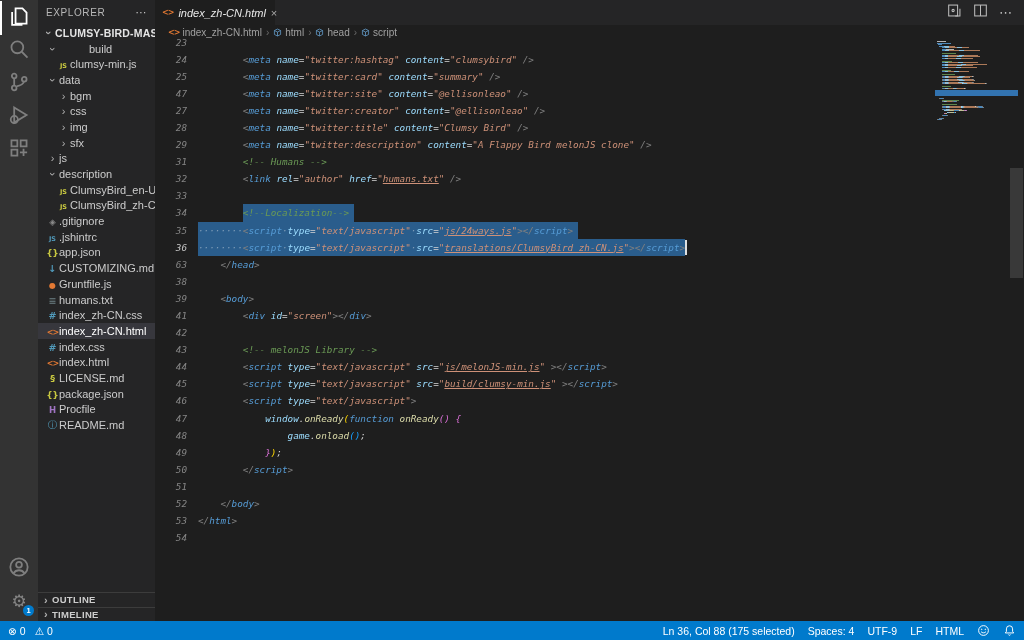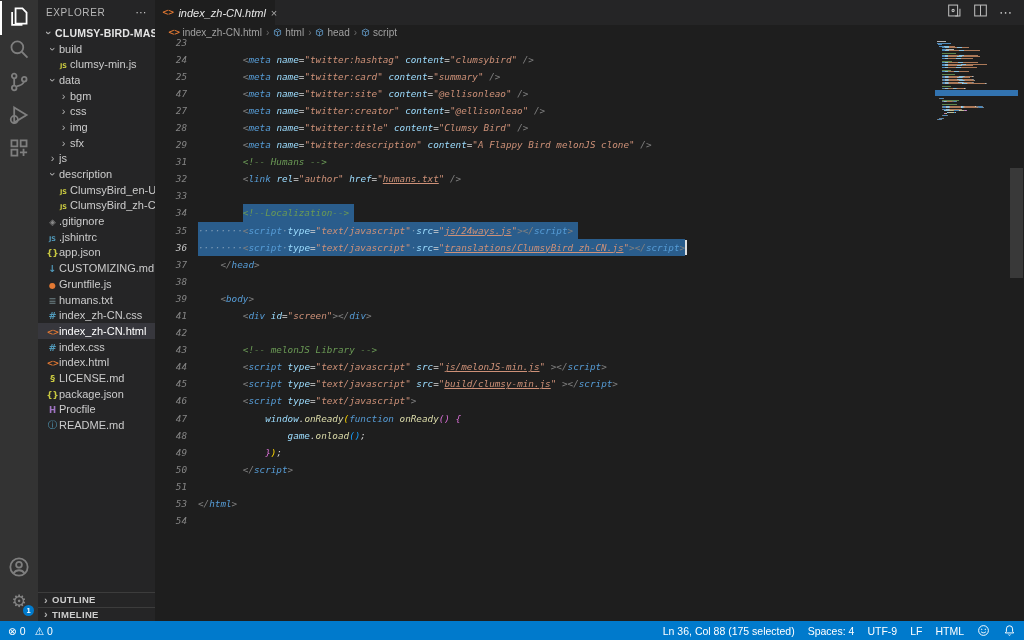--- a/index.html
+++ b/index.html
@@ -158,21 +158,21 @@
   <div class="sidebar">
     <div class="sb-header">
       <span>EXPLORER</span>
       <span class="more">⋯</span>
     </div>
     <div class="tree-row root-row" style="padding-left:4px;">
       <span class="slot"><span class="chev exp">›</span></span>
       <span class="lbl">CLUMSY-BIRD-MASTER ...</span>
     </div>
     <div id="tree">
-        <div class="tree-row" style="padding-left: 8px;">
+        <div class="tree-row" style="padding-left: 8px; gap: 30px;">
           <span class="slot"><span class="chev exp">›</span></span>
           <span class="lbl">build</span>
         </div>
         <div class="tree-row" style="padding-left: 19px;">
           <span class="slot"><span class="ficon fi-js">JS</span></span>
           <span class="lbl">clumsy-min.js</span>
         </div>
         <div class="tree-row" style="padding-left: 8px;">
           <span class="slot"><span class="chev exp">›</span></span>
           <span class="lbl">data</span>
@@ -381,21 +381,21 @@
           </div>
           <div class="line">
             <span class="ln">35</span>
             <div class="lc"><span class="sel"><span class="t-dot">········</span><span class="t-ab">&lt;</span><span class="t-tag">script</span><span class="t-dot">·</span><span class="t-attr">type</span><span class="t-eq">=</span><span class="t-str">"text/javascript"</span><span class="t-dot">·</span><span class="t-attr">src</span><span class="t-eq">=</span><span class="t-str">"</span><span class="t-lnk">js/24ways.js</span><span class="t-str">"</span><span class="t-ab">&gt;&lt;/</span><span class="t-tag">script</span><span class="t-ab">&gt;</span></span><span class="sel-ext"></span></div>
           </div>
           <div class="line">
             <span class="ln active">36</span>
             <div class="lc"><span class="sel"><span class="t-dot">········</span><span class="t-ab">&lt;</span><span class="t-tag">script</span><span class="t-dot">·</span><span class="t-attr">type</span><span class="t-eq">=</span><span class="t-str">"text/javascript"</span><span class="t-dot">·</span><span class="t-attr">src</span><span class="t-eq">=</span><span class="t-str">"</span><span class="t-lnk">translations/ClumsyBird_zh-CN.js</span><span class="t-str">"</span><span class="t-ab">&gt;&lt;/</span><span class="t-tag">script</span><span class="t-ab">&gt;</span></span><span class="cursor"></span></div>
           </div>
           <div class="line">
-            <span class="ln">37</span>
+            <span class="ln">63</span>
             <div class="lc"><span class="guide" style="left: 0px;"></span><span class="t-ws">    </span><span class="t-ab">&lt;/</span><span class="t-tag">head</span><span class="t-ab">&gt;</span></div>
           </div>
           <div class="line">
             <span class="ln">38</span>
             <div class="lc"><span class="guide" style="left: 0px;"></span></div>
           </div>
           <div class="line">
             <span class="ln">39</span>
             <div class="lc"><span class="guide" style="left: 0px;"></span><span class="t-ws">    </span><span class="t-ab">&lt;</span><span class="t-tag">body</span><span class="t-ab">&gt;</span></div>
           </div>
@@ -435,20 +435,24 @@
             <span class="ln">49</span>
             <div class="lc"><span class="guide" style="left: 0px;"></span><span class="guide" style="left: 22.392px;"></span><span class="guide" style="left: 44.784px;"></span><span class="t-ws">            </span><span class="t-b2">}</span><span class="t-b1">)</span><span class="t-pl">;</span></div>
           </div>
           <div class="line">
             <span class="ln">50</span>
             <div class="lc"><span class="guide" style="left: 0px;"></span><span class="guide" style="left: 22.392px;"></span><span class="t-ws">        </span><span class="t-ab">&lt;/</span><span class="t-tag">script</span><span class="t-ab">&gt;</span></div>
           </div>
           <div class="line">
             <span class="ln">51</span>
             <div class="lc"><span class="guide" style="left: 0px;"></span><span class="guide" style="left: 22.392px;"></span></div>
+          </div>
+          <div class="line">
+            <span class="ln">52</span>
+            <div class="lc"><span class="guide" style="left: 0px;"></span><span class="t-ws">    </span><span class="t-ab">&lt;/</span><span class="t-tag">body</span><span class="t-ab">&gt;</span></div>
           </div>
           <div class="line">
             <span class="ln">53</span>
             <div class="lc"><span class="t-ab">&lt;/</span><span class="t-tag">html</span><span class="t-ab">&gt;</span></div>
           </div>
           <div class="line">
             <span class="ln">54</span>
             <div class="lc"></div>
           </div>
         </div>

